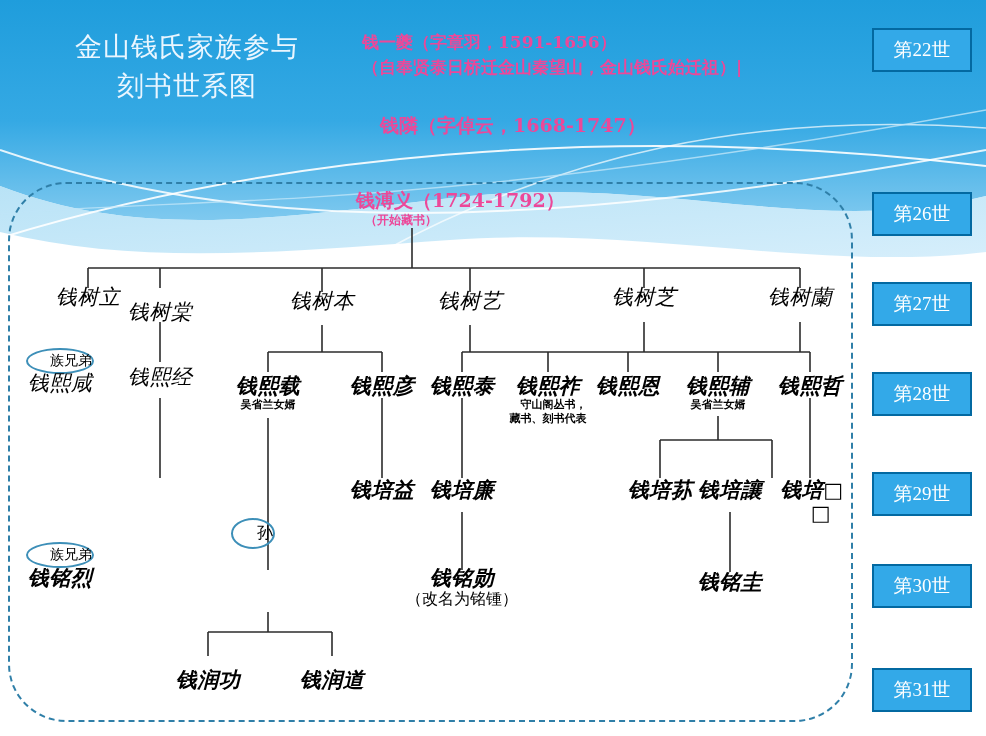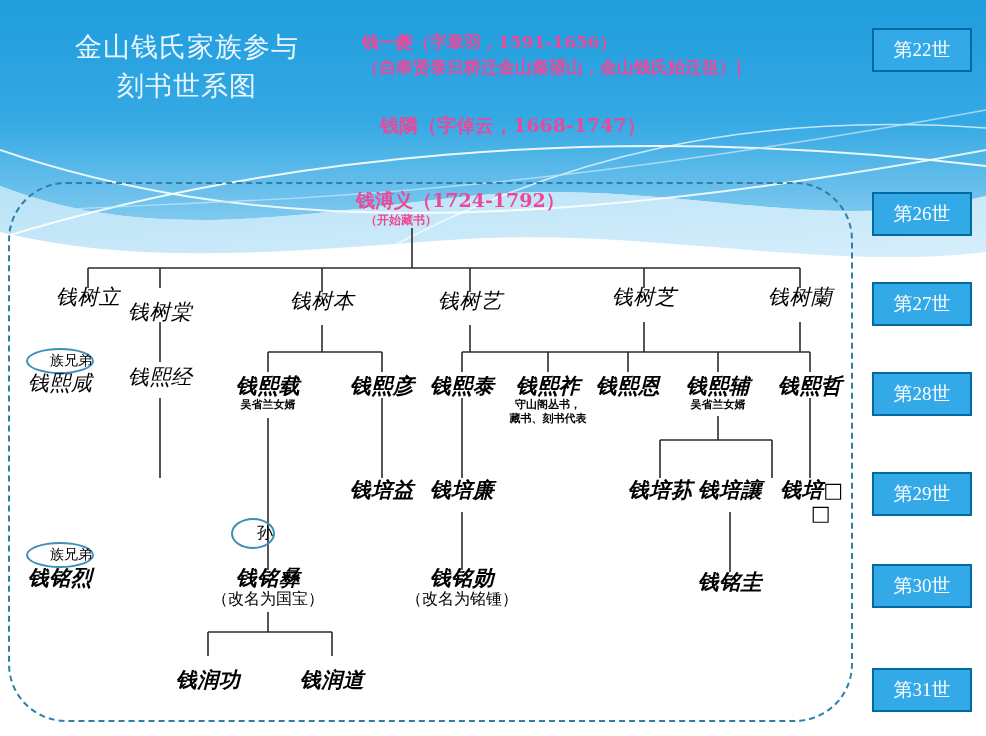--- a/index.html
+++ b/index.html
@@ -290,21 +290,21 @@
     <div class="sub">吴省兰女婿</div>
   </div>
   <div class="person" style="left:382px; top:374px">
     <div class="nm bold">钱熙彦</div>
   </div>
   <div class="person" style="left:462px; top:374px">
     <div class="nm bold">钱熙泰</div>
   </div>
   <div class="person" style="left:548px; top:374px">
     <div class="nm bold">钱熙祚</div>
-    <div class="sub" style="text-align:center">守山阁丛书，
+    <div class="sub" style="text-align:right">守山阁丛书，
 藏书、刻书代表</div>
   </div>
   <div class="person" style="left:628px; top:374px">
     <div class="nm bold">钱熙恩</div>
   </div>
   <div class="person" style="left:718px; top:374px">
     <div class="nm bold">钱熙辅</div>
     <div class="sub">吴省兰女婿</div>
   </div>
   <div class="person" style="left:810px; top:374px">
@@ -327,24 +327,20 @@
   </div>
   <div class="person" style="left:812px; top:478px">
     <div class="nm bold">钱培□</div>
     <div class="nm bold" style="margin-left:18px">□</div>
   </div>
 
   <div class="ellipse-tag" style="left:60px; top:542px">族兄弟</div>
   <div class="person" style="left:60px;  top:566px">
     <div class="nm bold">钱铭烈</div>
   </div>
-  <div class="person" style="left:268px; top:566px">
-    <div class="nm bold">钱铭彝</div>
-    <div class="paren">（改名为国宝）</div>
-  </div>
   <div class="person" style="left:462px; top:566px">
     <div class="nm bold">钱铭勋</div>
     <div class="paren">（改名为铭锺）</div>
   </div>
   <div class="person" style="left:730px; top:570px">
     <div class="nm bold">钱铭圭</div>
   </div>
 
   <div class="person" style="left:208px; top:668px">
     <div class="nm bold">钱润功</div>

